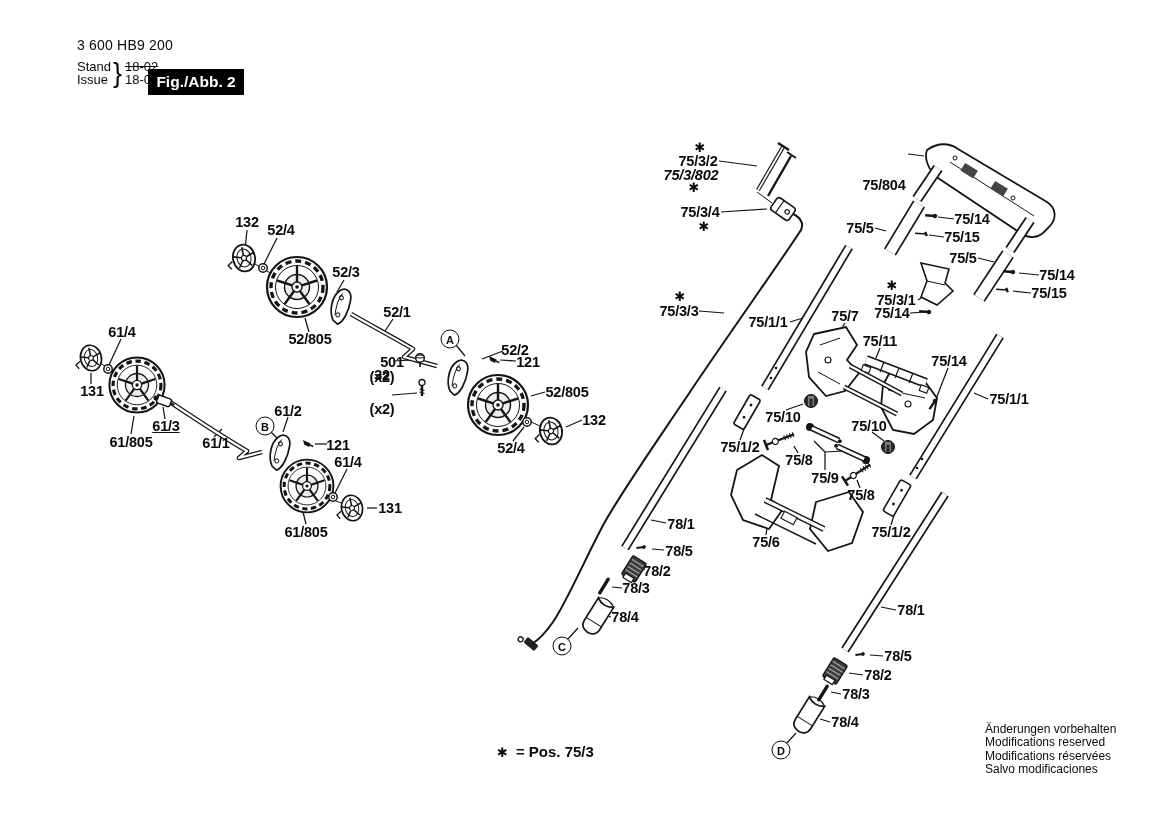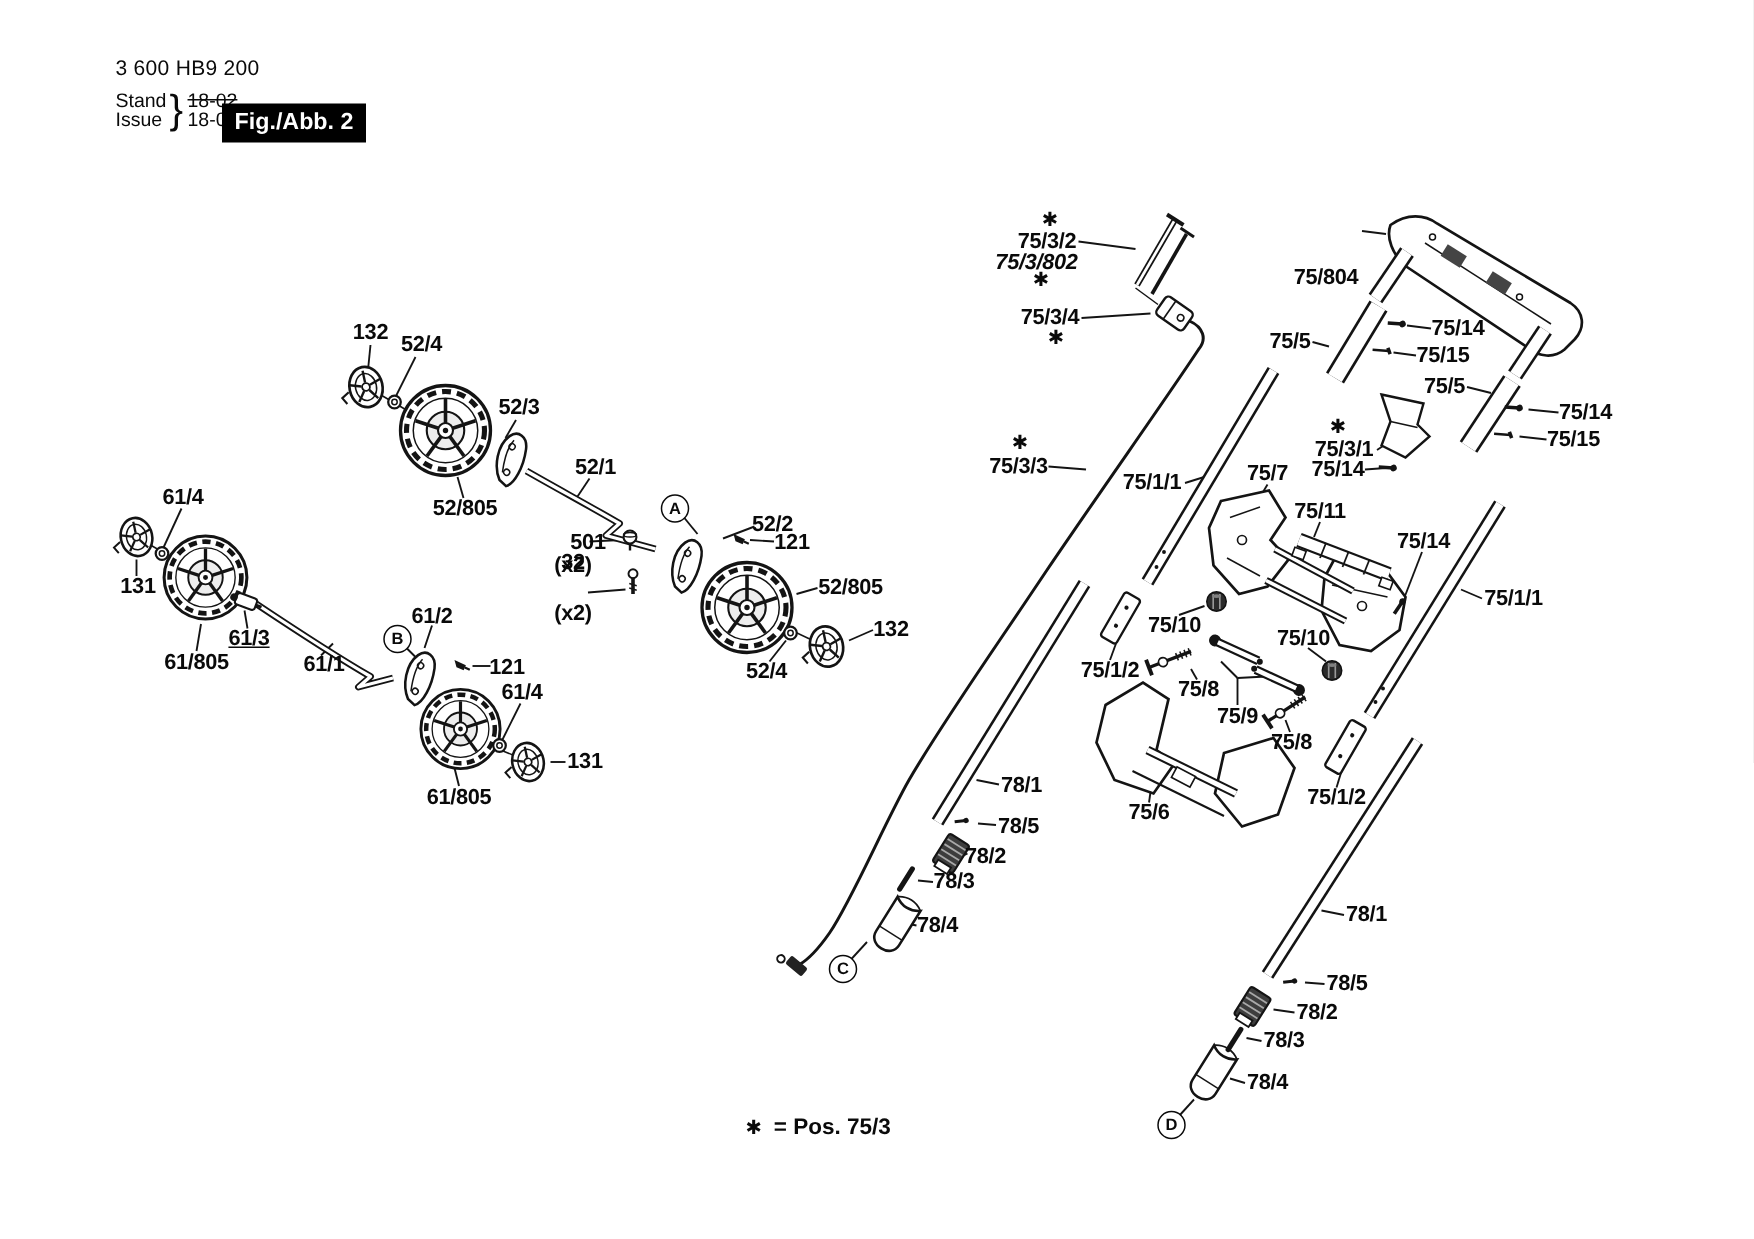--- a/index.html
+++ b/index.html
@@ -546,14 +546,20 @@
       <div class="marker" style="left: 265px; top: 426px;">B</div>
       <div class="marker" style="left: 562px; top: 646px;">C</div>
       <div class="marker" style="left: 781px; top: 750px;">D</div>
     </div>
 
   <div class="footnote">
     <span class="fsym">✱</span>
     <span>= Pos. 75/3</span>
   </div>
 
+  <div class="disclaimer">
+    <div>Änderungen vorbehalten</div>
+    <div>Modifications reserved</div>
+    <div>Modifications réservées</div>
+    <div>Salvo modificaciones</div>
+  </div>
 
 </div>
 
 </body></html>

